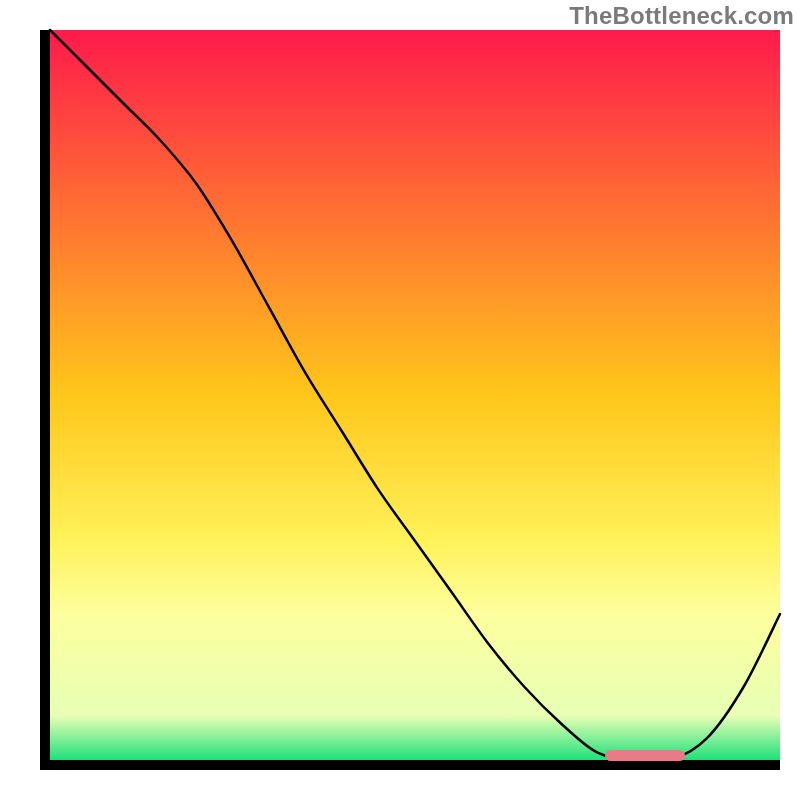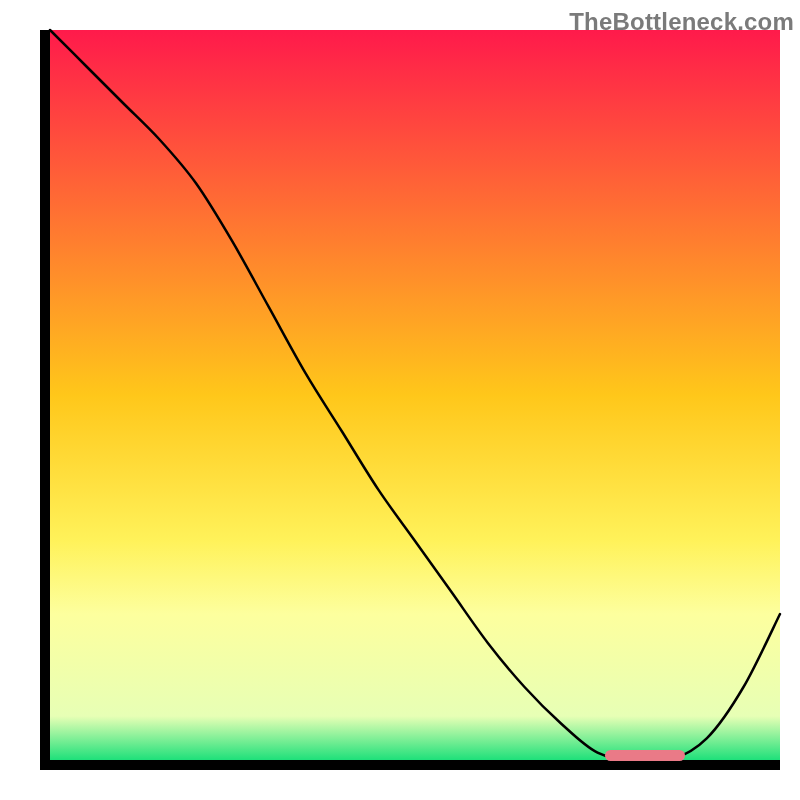--- a/index.html
+++ b/index.html
@@ -12,21 +12,21 @@
     font-family: Arial, Helvetica, sans-serif;
   }
   .frame {
     position: relative;
     width: 800px;
     height: 800px;
     box-sizing: border-box;
   }
   .watermark {
     position: absolute;
-    top: 8px;
+    top: 2px;
     right: 6px;
     font-size: 24px;
     font-weight: 600;
     color: #7a7a7a;
     letter-spacing: 0.2px;
     user-select: none;
   }
   .plot {
     position: absolute;
     left: 40px;

